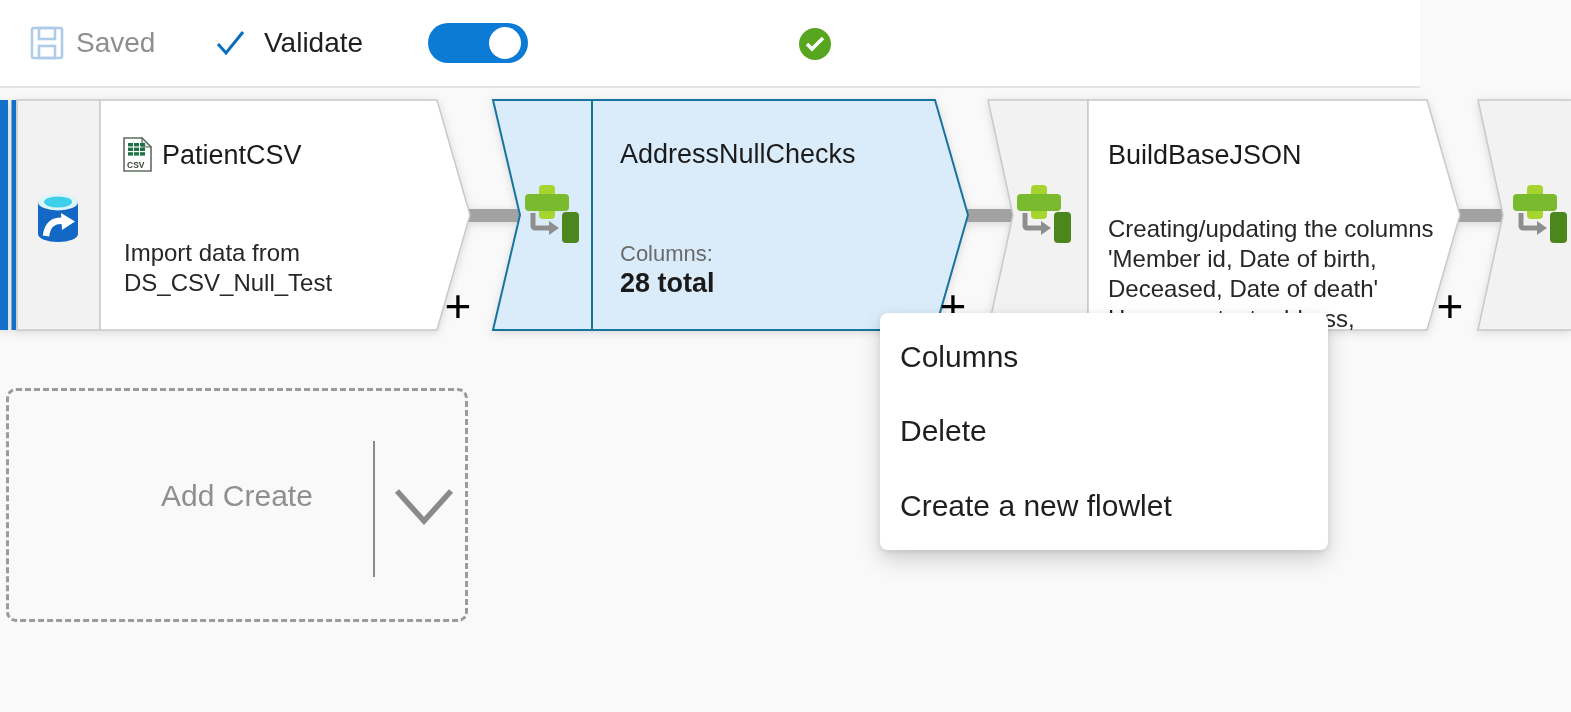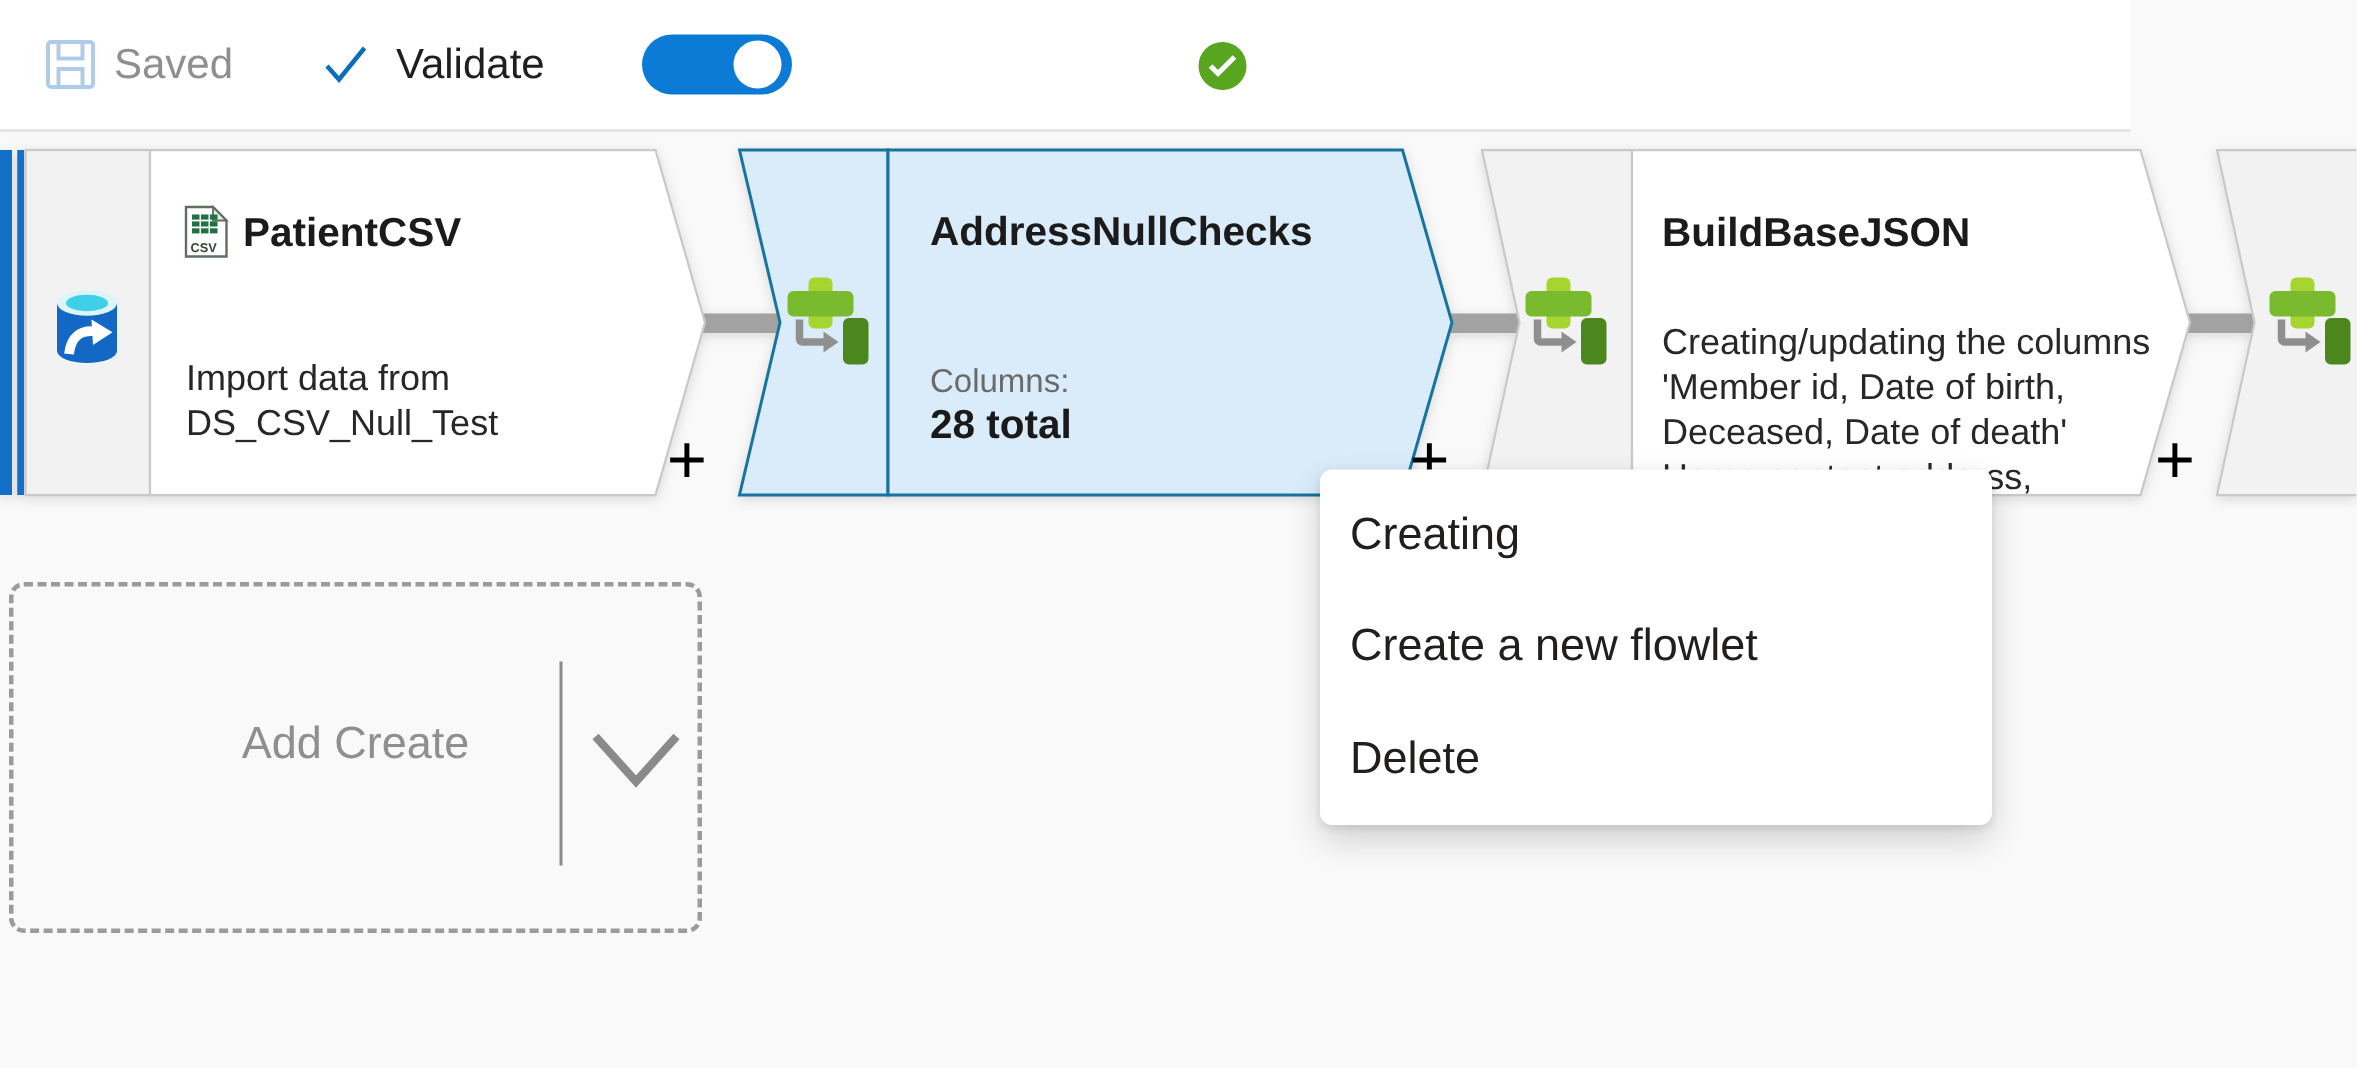--- a/index.html
+++ b/index.html
@@ -22,21 +22,21 @@
   .toggle .knob{
     position:absolute;right:7px;top:4px;width:32px;height:32px;border-radius:50%;
     background:#ffffff;
   }
   .status-dot{
     position:absolute;left:799px;top:28px;width:32px;height:32px;border-radius:50%;
     background:#58a61f;display:flex;align-items:center;justify-content:center;
   }
   
   .node-title{
-    position:absolute;font-size:27px;font-weight:700;color:#1b1b1b;white-space:nowrap;
+    position:absolute;font-size:27px;font-weight:400;color:#1b1b1b;white-space:nowrap;
   }
   .node-desc{
     position:absolute;font-size:24px;color:#272727;line-height:30px;
   }
   .cols-label{position:absolute;font-size:22px;color:#6a6a6a;}
   .cols-value{position:absolute;font-size:27px;font-weight:700;color:#1a1a1a;}
   .plus{
     position:absolute;width:44px;height:44px;display:flex;align-items:center;justify-content:center;
     font-size:46px;font-weight:200;color:#000;cursor:pointer;line-height:1;
   }
@@ -165,23 +165,23 @@
 <div class="overlay node-title" style="left:620px;top:139px;">AddressNullChecks</div>
 <div class="overlay cols-label" style="left:620px;top:241px;">Columns:</div>
 <div class="overlay cols-value" style="left:620px;top:268px;">28 total</div>
 <div class="overlay plus" style="left:931px;top:284px;">+</div>
 
 <div class="overlay node-title" style="left:1108px;top:140px;">BuildBaseJSON</div>
 <div class="overlay node-desc" style="left:1108px;top:214px;width:332px;height:118px;overflow:hidden;">Creating/updating the columns 'Member id, Date of birth, Deceased, Date of death' Home contact address,</div>
 <div class="overlay plus" style="left:1428px;top:284px;">+</div>
 
 <div class="context-menu">
-  <div class="menu-item">Creating</div>
+  <div class="menu-item">Columns</div>
+  <div class="menu-item">Delete</div>
   <div class="menu-item">Create a new flowlet</div>
-  <div class="menu-item">Delete</div>
 </div>
 
 <div class="add-source">
   <div class="add-source-label">Add Create</div>
   <div class="as-divider"></div>
   <svg style="position:absolute;left:384px;top:96px;" width="62" height="42" viewBox="0 0 62 42">
     <polyline points="4,4 31,34 58,4" fill="none" stroke="#8a8a8a" stroke-width="5.5"></polyline>
   </svg>
 </div>
 

